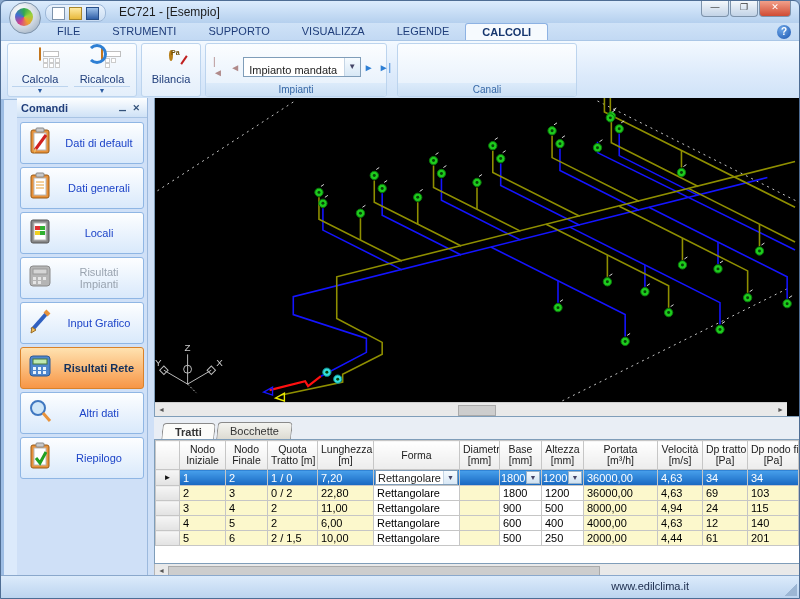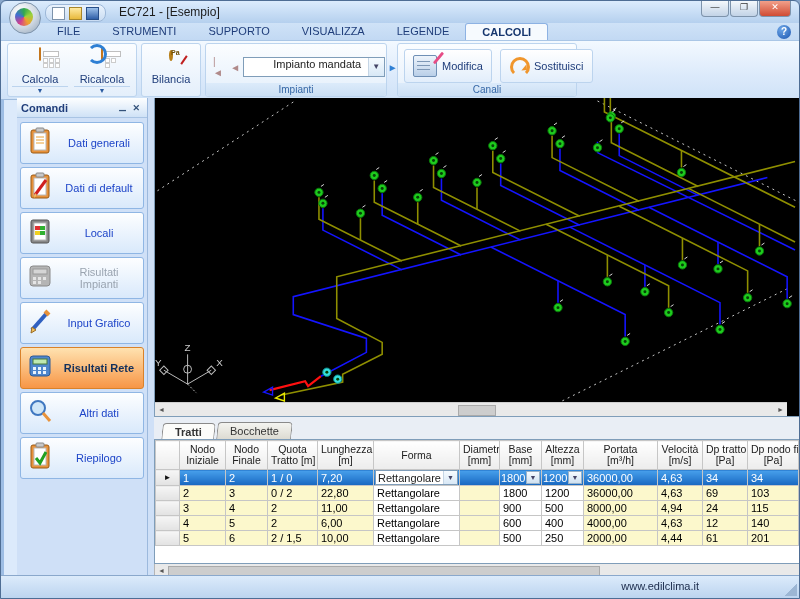--- a/index.html
+++ b/index.html
@@ -47,22 +47,22 @@
   .calcicon i{position:absolute;left:3px;top:3px;width:14px;height:4px;background:#fff;border:1px solid rgba(0,0,0,.25);}
   .calcicon em{position:absolute;width:3px;height:3px;background:#fff;border:1px solid rgba(0,0,0,.2);}
   .refresharrow{position:absolute;right:-5px;bottom:-4px;width:14px;height:14px;border:3px solid #2e7fd4;
     border-left-color:transparent;border-radius:50%;}
   .gauge{width:26px;height:26px;margin:0 auto;border-radius:50%;background:radial-gradient(#fff6b8,#f0d23c);
     border:2px solid #b87f18;position:relative;font-size:7px;color:#6b4a00;}
   .gauge .needle{position:absolute;left:12px;top:3px;width:2px;height:10px;background:#c02020;transform:rotate(35deg);}
   .gauge .pa{position:absolute;left:0;bottom:3px;width:100%;text-align:center;font-weight:bold;}
   .navbtn{font-size:10px;color:#2e7fd4;padding:0 2px;}
   .navbtn.dim{color:#b08a8a;}
-  .combo{height:18px;background:#fff;border:1px solid #7f9db9;display:flex;align-items:flex-start;font-size:11px;
-    color:#222;position:relative;padding-left:24px;}
+  .combo{height:18px;background:#fff;border:1px solid #7f9db9;display:flex;align-items:flex-end;font-size:11px;
+    color:#222;position:relative;}
   .combo .ctext{flex:1;padding-left:5px;}
   .combo .carr{width:15px;height:100%;border-left:1px solid #c5d5e5;background:linear-gradient(#f6fbff,#d8e8f6);
     text-align:center;font-size:8px;color:#446;line-height:18px;}
   .smallbtn{display:flex;align-items:center;gap:5px;border:1px solid #bcd4ee;border-radius:3px;height:32px;
     padding:0 8px;font-size:11px;color:#1f3d7a;background:linear-gradient(#ffffff,#e2eefb);}
   .noteicon{width:22px;height:20px;position:relative;background:linear-gradient(#eef4fb,#b9cfe8);
     border:1px solid #6f8fb5;border-radius:2px;}
   .noteicon i{position:absolute;left:3px;width:13px;height:1px;background:#7d97b5;}
   .noteicon .pencil{position:absolute;right:-4px;top:-5px;width:3px;height:14px;background:#e64d86;
     transform:rotate(40deg);border-radius:1px;}
@@ -122,21 +122,21 @@
   .cellcombo .carr{width:13px;text-align:center;font-size:7px;background:linear-gradient(#f6fbff,#d8e8f6);
     border-left:1px solid #c5d5e5;height:100%;line-height:13px;color:#446;}
   .numcombo{display:flex;align-items:center;height:13px;}
   .numcombo .ctext{flex:1;overflow:hidden;}
   .numcombo .carr{width:12px;text-align:center;font-size:7px;background:linear-gradient(#f6fbff,#cfe0f0);
     border:1px solid #9ab2c8;height:11px;line-height:11px;color:#446;}
   .tgridscroll{height:13px;background:#e9e9e9;border:1px solid #b5b5b5;border-top:none;display:flex;align-items:center;}
   
   .statusbar{position:absolute;left:0;bottom:0;width:100%;height:22px;
     background:linear-gradient(#dcebfb,#bcd4ef);border-top:1px solid #8aa8cc;}
-  .statusbar .site{position:absolute;right:100px;top:4px;font-size:11px;color:#1a2a4a;}
+  .statusbar .site{position:absolute;right:110px;top:4px;font-size:11px;color:#1a2a4a;}
   .statusbar .grip{position:absolute;right:2px;bottom:2px;width:12px;height:12px;
     background:linear-gradient(135deg,transparent 50%,#9cb6d4 50%);}
 </style>
 </head>
 <body>
 
 <div class="window">
 
   <div class="titlebar">
     <div class="orb">
@@ -202,71 +202,53 @@
           <span class="ctext">Impianto mandata</span>
           <span class="carr">▼</span>
         </span>
         <span class="navbtn">►</span>
         <span class="navbtn">►|</span>
       </div>
       <div class="glabel">Impianti</div>
     </div>
 
     <div class="rgroup" style="left:396px;width:178px;">
-      <div style="position:absolute;left:6px;top:5px;display:flex;gap:8px;">
-        <span class="smallbtn">
-          <span class="noteicon">
-              <i style="top:5px;"></i>
-              <i style="top:9px;"></i>
-              <i style="top:13px;"></i>
-              <span class="pencil"></span>
-            </span>
-          <span>Modifica</span>
-        </span>
-        <span class="smallbtn">
-          <span class="swapicon">
-              <b></b>
-              <u></u>
-            </span>
-          <span>Sostituisci</span>
-        </span>
-      </div>
       <div class="glabel">Canali</div>
     </div>
   </div>
 
   <div class="bodyarea">
     <div class="sidebar">
       <div class="cmdheader">
         <span>Comandi</span>
         <span class="sp"></span>
         <span class="hbtn">⚊</span>
         <span class="hbtn">✕</span>
       </div>
       <div class="sitems" id="sidebar-items">
+          <div class="sitem">
+            <span class="sicon"><svg width="26" height="28">
+                <rect x="4" y="3" width="18" height="23" rx="2" fill="#e8923a" stroke="#9a5a14"></rect>
+                <rect x="7" y="6" width="12" height="17" fill="#fff" stroke="#b9b9b9"></rect>
+                <rect x="9" y="1" width="8" height="4" rx="1" fill="#c8c8c8" stroke="#888"></rect>
+                <line x1="8" y1="23" x2="19" y2="8" stroke="#d02020" stroke-width="3"></line>
+                <polygon points="7,26 8,21 10,23" fill="#f0c060"></polygon>
+              </svg></span>
+            <span class="slbl">Dati di default</span>
+          </div>
           <div class="sitem">
             <span class="sicon"><svg width="26" height="28">
                 <rect x="4" y="3" width="18" height="23" rx="2" fill="#e8923a" stroke="#9a5a14"></rect>
                 <rect x="7" y="6" width="12" height="17" fill="#fff" stroke="#b9b9b9"></rect>
                 <line x1="9" y1="10" x2="17" y2="10" stroke="#e8a23a"></line>
                 <line x1="9" y1="13" x2="17" y2="13" stroke="#e8a23a"></line>
                 <line x1="9" y1="16" x2="17" y2="16" stroke="#e8a23a"></line>
                 <rect x="9" y="1" width="8" height="4" rx="1" fill="#c8c8c8" stroke="#888"></rect>
               </svg></span>
             <span class="slbl">Dati generali</span>
-          </div>
-          <div class="sitem">
-            <span class="sicon"><svg width="26" height="28">
-                <rect x="4" y="3" width="18" height="23" rx="2" fill="#e8923a" stroke="#9a5a14"></rect>
-                <rect x="7" y="6" width="12" height="17" fill="#fff" stroke="#b9b9b9"></rect>
-                <rect x="9" y="1" width="8" height="4" rx="1" fill="#c8c8c8" stroke="#888"></rect>
-                <line x1="8" y1="23" x2="19" y2="8" stroke="#d02020" stroke-width="3"></line>
-                <polygon points="7,26 8,21 10,23" fill="#f0c060"></polygon>
-              </svg></span>
-            <span class="slbl">Dati di default</span>
           </div>
           <div class="sitem">
             <span class="sicon"><svg width="26" height="28">
                 <rect x="4" y="3" width="18" height="23" rx="2" fill="#888" stroke="#555"></rect>
                 <rect x="7" y="6" width="12" height="17" fill="#fff" stroke="#b9b9b9"></rect>
                 <rect x="8" y="9" width="5" height="4" fill="#e03030"></rect>
                 <rect x="13" y="9" width="5" height="4" fill="#30b030"></rect>
                 <rect x="8" y="14" width="5" height="4" fill="#f0d020"></rect>
                 <rect x="13" y="14" width="5" height="4" fill="#30b030"></rect>
               </svg></span>

